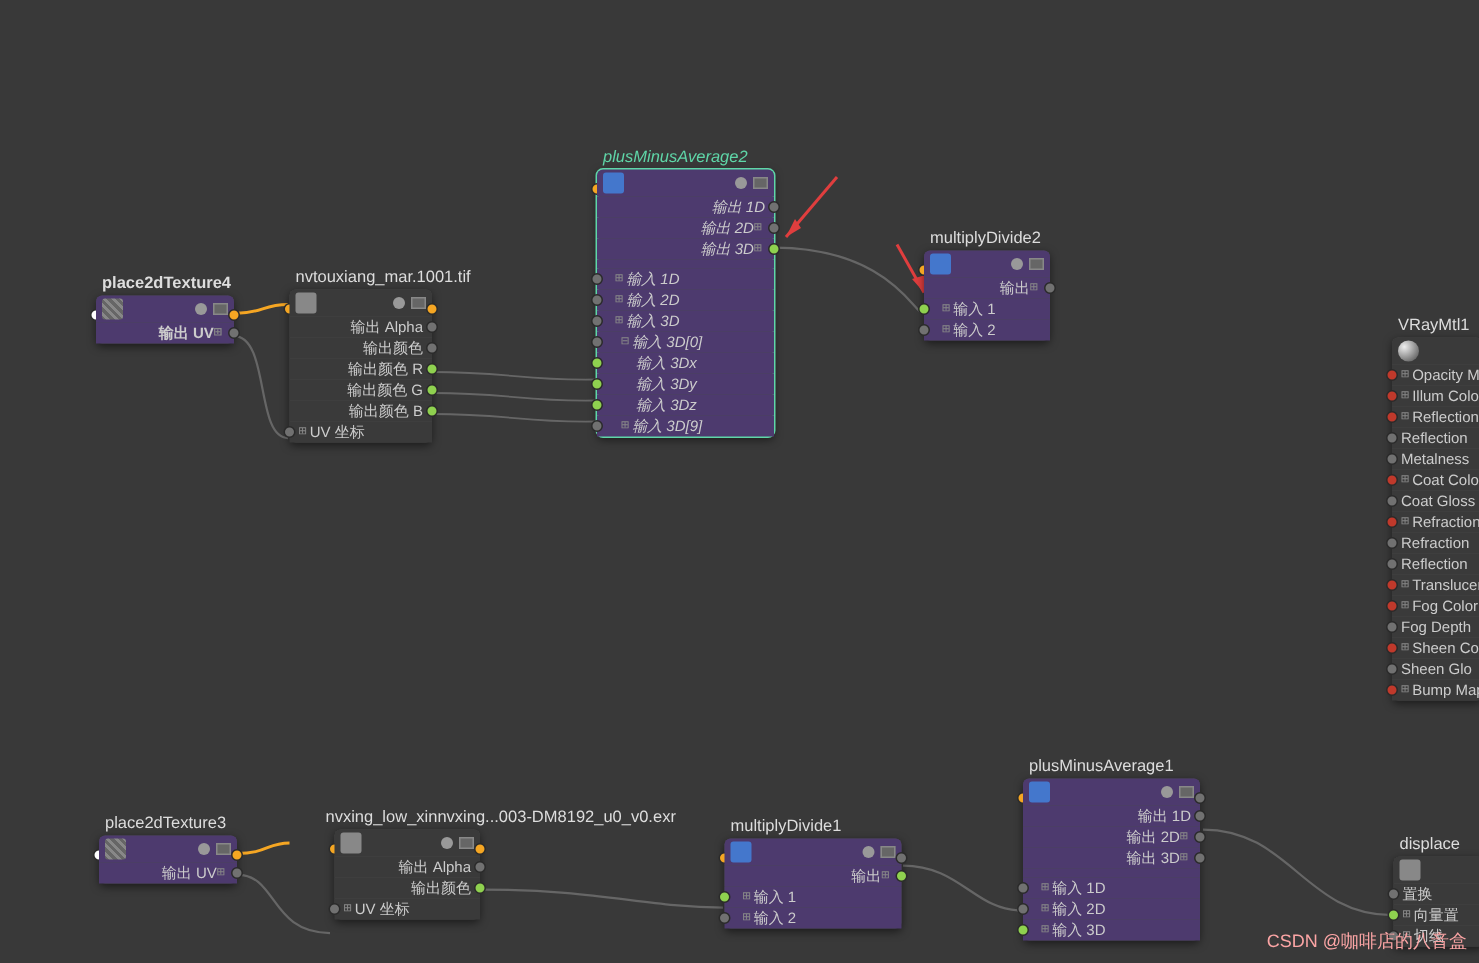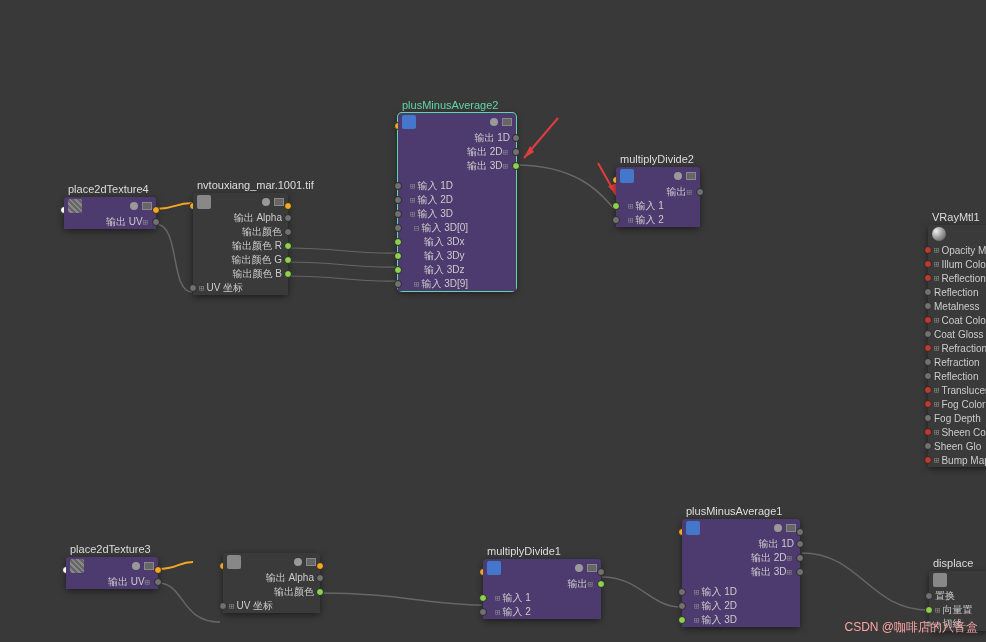--- a/index.html
+++ b/index.html
@@ -19,21 +19,21 @@
   .row.indent1 { padding-left: 16px; }
   .row.indent2 { padding-left: 26px; }
   .row.right { justify-content: flex-end; }
   .row .label { white-space: nowrap; }
   .grid { font-family: monospace; font-size: 9px; color: #888; margin-right: 2px; }
   .port { width: 8px; height: 8px; border-radius: 50%; position: absolute; background: #717171; border: 1px solid #2a2a2a; }
   .port.r { right: -4px; } .port.l { left: -4px; }
   .port.green { background: #8fd14f; } .port.orange { background: #f5a623; }
   .port.white { background: #fff; } .port.gray { background: #717171; }
   .port.red { background: #c0392b; }
-  .highlight { outline: 2px solid #5fd6a8; outline-offset: -1px; }
+  .highlight { outline: 2px solid #5fd6a8; outline-offset: -1px; font-style: italic; }
   svg.wires { position: absolute; top: 0; left: 0; width: 986px; height: 642px; pointer-events: none; }
   .arrow { stroke: #e03e3e; stroke-width: 2; fill: none; }
   .arrowhead { fill: #e03e3e; }
   .thumb.tex { background: repeating-linear-gradient(45deg,#666,#666 2px,#888 2px,#888 4px); }
   .thumb.sphere { background: radial-gradient(circle at 30% 30%, #eee, #444); border-radius: 50%; }
   .watermark { position: absolute; right: 8px; bottom: 6px; color: #fca5a5; font-size: 12px; }
 </style>
 </head>
 <body>
 
@@ -53,21 +53,21 @@
   <path class="arrow" d="M598 163 L616 195"></path>
     <polygon class="arrowhead" points="616,195 618,183 608,186"></polygon>
 
   <path d="M158 569 C178 569 178 562 193 562" stroke="#f5a623" stroke-width="2" fill="none"></path>
   <path d="M158 583 C185 583 180 622 220 622" stroke="#666" stroke-width="1.5" fill="none"></path>
   <path d="M320 593 C400 593 430 605 482 605" stroke="#666" stroke-width="1.5" fill="none"></path>
   <path d="M602 577 C640 577 650 607 681 607" stroke="#666" stroke-width="1.5" fill="none"></path>
   <path d="M802 553 C860 553 870 610 928 610" stroke="#666" stroke-width="1.5" fill="none"></path>
 </svg>
 
-<div class="node" style="left:64px; top:197px; width:92px;">
+<div class="node" style="left:64px; top:197px; width:92px;font-weight:bold;">
   <div class="node-title">place2dTexture4</div>
   <div class="port white l" style="top:9px;"></div>
   <div class="header">
       <span class="thumb tex"></span>
       <span class="filler"></span>
       <span class="sdot"></span>
       <span class="rect"></span>
     </div>
   <div class="port orange r" style="top:9px;"></div>
   <div class="row purple right">
@@ -295,20 +295,21 @@
     </div>
   <div class="port orange r" style="top:9px;"></div>
   <div class="row purple right">
       <span class="label">输出 UV</span>
       <span class="grid">⊞</span>
       <div class="port gray r" style="top:3px;"></div>
     </div>
 </div>
 
 <div class="node" style="left:223px; top:553px; width:97px;">
+  <div class="node-title" style="left:-10px;">nvxing_low_xinnvxing...003-DM8192_u0_v0.exr</div>
   <div class="port orange l" style="top:9px;"></div>
   <div class="header dark">
       <span class="thumb"></span>
       <span class="filler"></span>
       <span class="sdot"></span>
       <span class="rect"></span>
     </div>
   <div class="port orange r" style="top:9px;"></div>
   <div class="row dark right">
       <span class="label">输出 Alpha</span>

